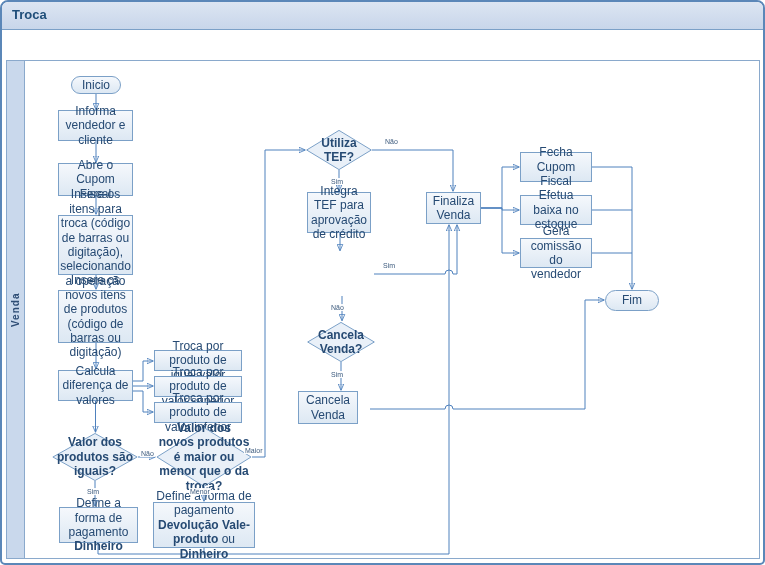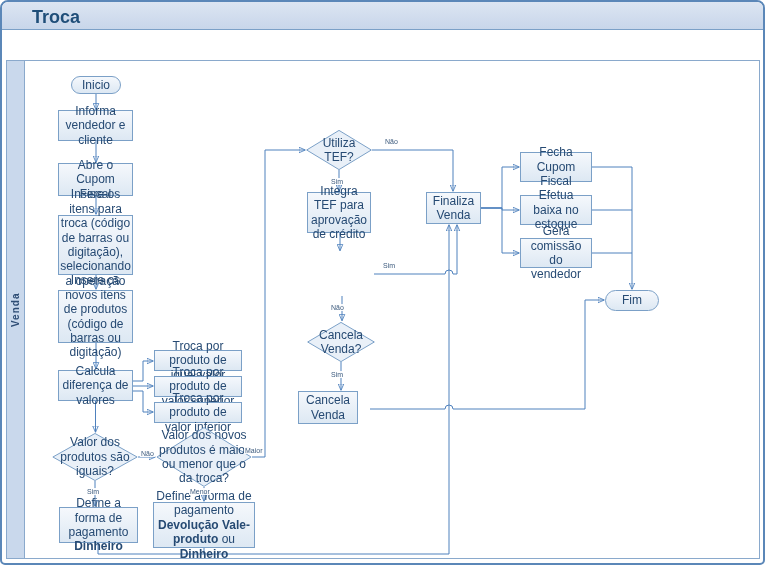--- a/index.html
+++ b/index.html
@@ -7,21 +7,21 @@
     position:relative;width:761px;height:561px;margin:0;
     border:2px solid #5b87b8;border-radius:8px 8px 5px 5px;
     background:#ffffff;overflow:hidden;
   }
   .titlebar{
     position:absolute;left:0;top:0;right:0;height:27px;
     background:linear-gradient(180deg,#dce5f2 0%,#c8d6ea 100%);
     border-bottom:1px solid #7ba0c7;
   }
   .title{
-    position:absolute;left:10px;top:5px;font-size:18px;font-weight:bold;color:#1f4e79;margin-left:20px;
+    position:absolute;left:10px;top:5px;font-size:13px;font-weight:bold;color:#1f4e79;
   }
   .lane-frame{
     position:absolute;left:4px;top:58px;right:3px;bottom:4px;
     border:1px solid #8aa9cc;background:#ffffff;
   }
   .lane-strip{
     position:absolute;left:0;top:0;bottom:0;width:17px;
     background:#c9d8ec;border-right:1px solid #8aa9cc;
   }
   .lane-text{
@@ -37,21 +37,21 @@
     text-align:center;color:#264a73;font-size:12px;line-height:1.2;
   }
   .box{
     background:linear-gradient(180deg,#f5f8fc 0%,#dde8f3 100%);
     border:1px solid #7ba0c7;padding:1px 2px;
   }
   .term{
     background:linear-gradient(180deg,#f5f8fc 0%,#dde8f3 100%);
     border:1px solid #7ba0c7;border-radius:12px;
   }
-  .diamond{background:transparent;border:none;}
+  .diamond{background:transparent;border:none;font-weight:bold;}
   .diamond .dshape{position:absolute;left:0;top:0;width:100%;height:100%;}
   .diamond .dshape polygon{fill:#e9f0f8;stroke:#7ba0c7;stroke-width:1;}
   .diamond .txt{position:relative;z-index:1;padding:0 2px;}
   .txt b{font-weight:bold;}
   .elabel{
     position:absolute;font-size:7px;line-height:1;color:#3c5a7d;
     background:rgba(255,255,255,0.92);padding:0 1px;z-index:3;
   }
 </style>
 </head>

